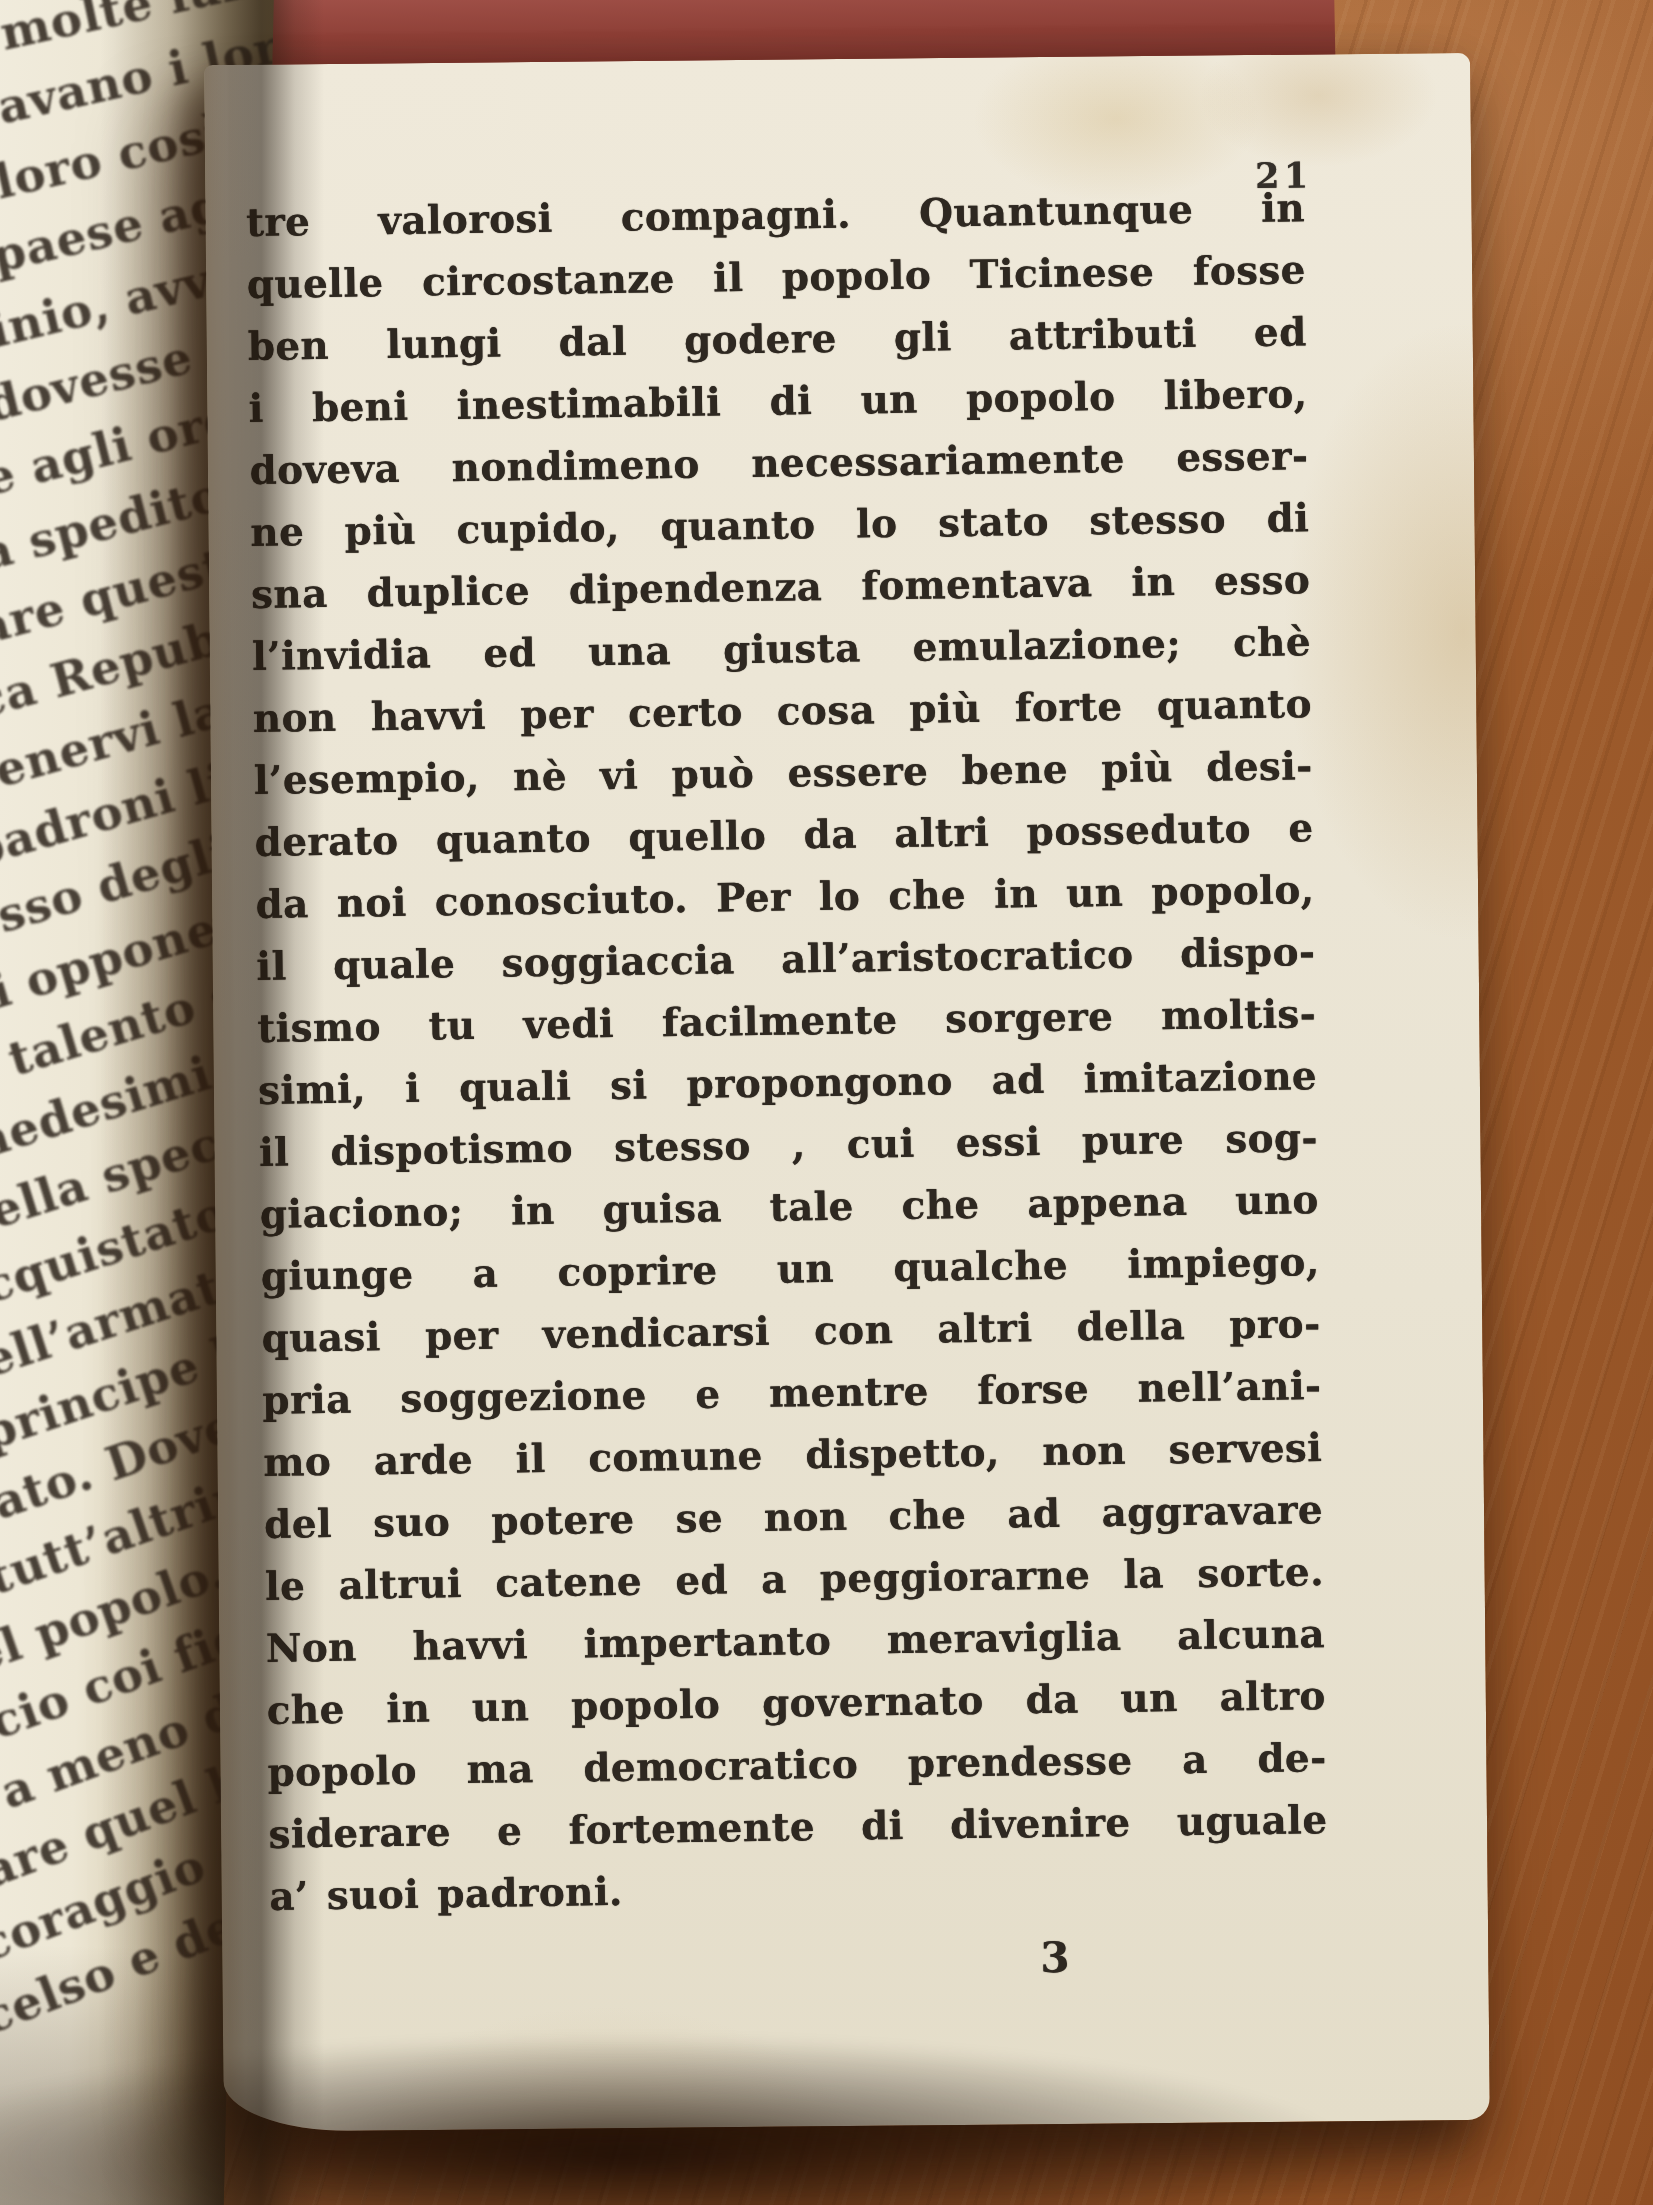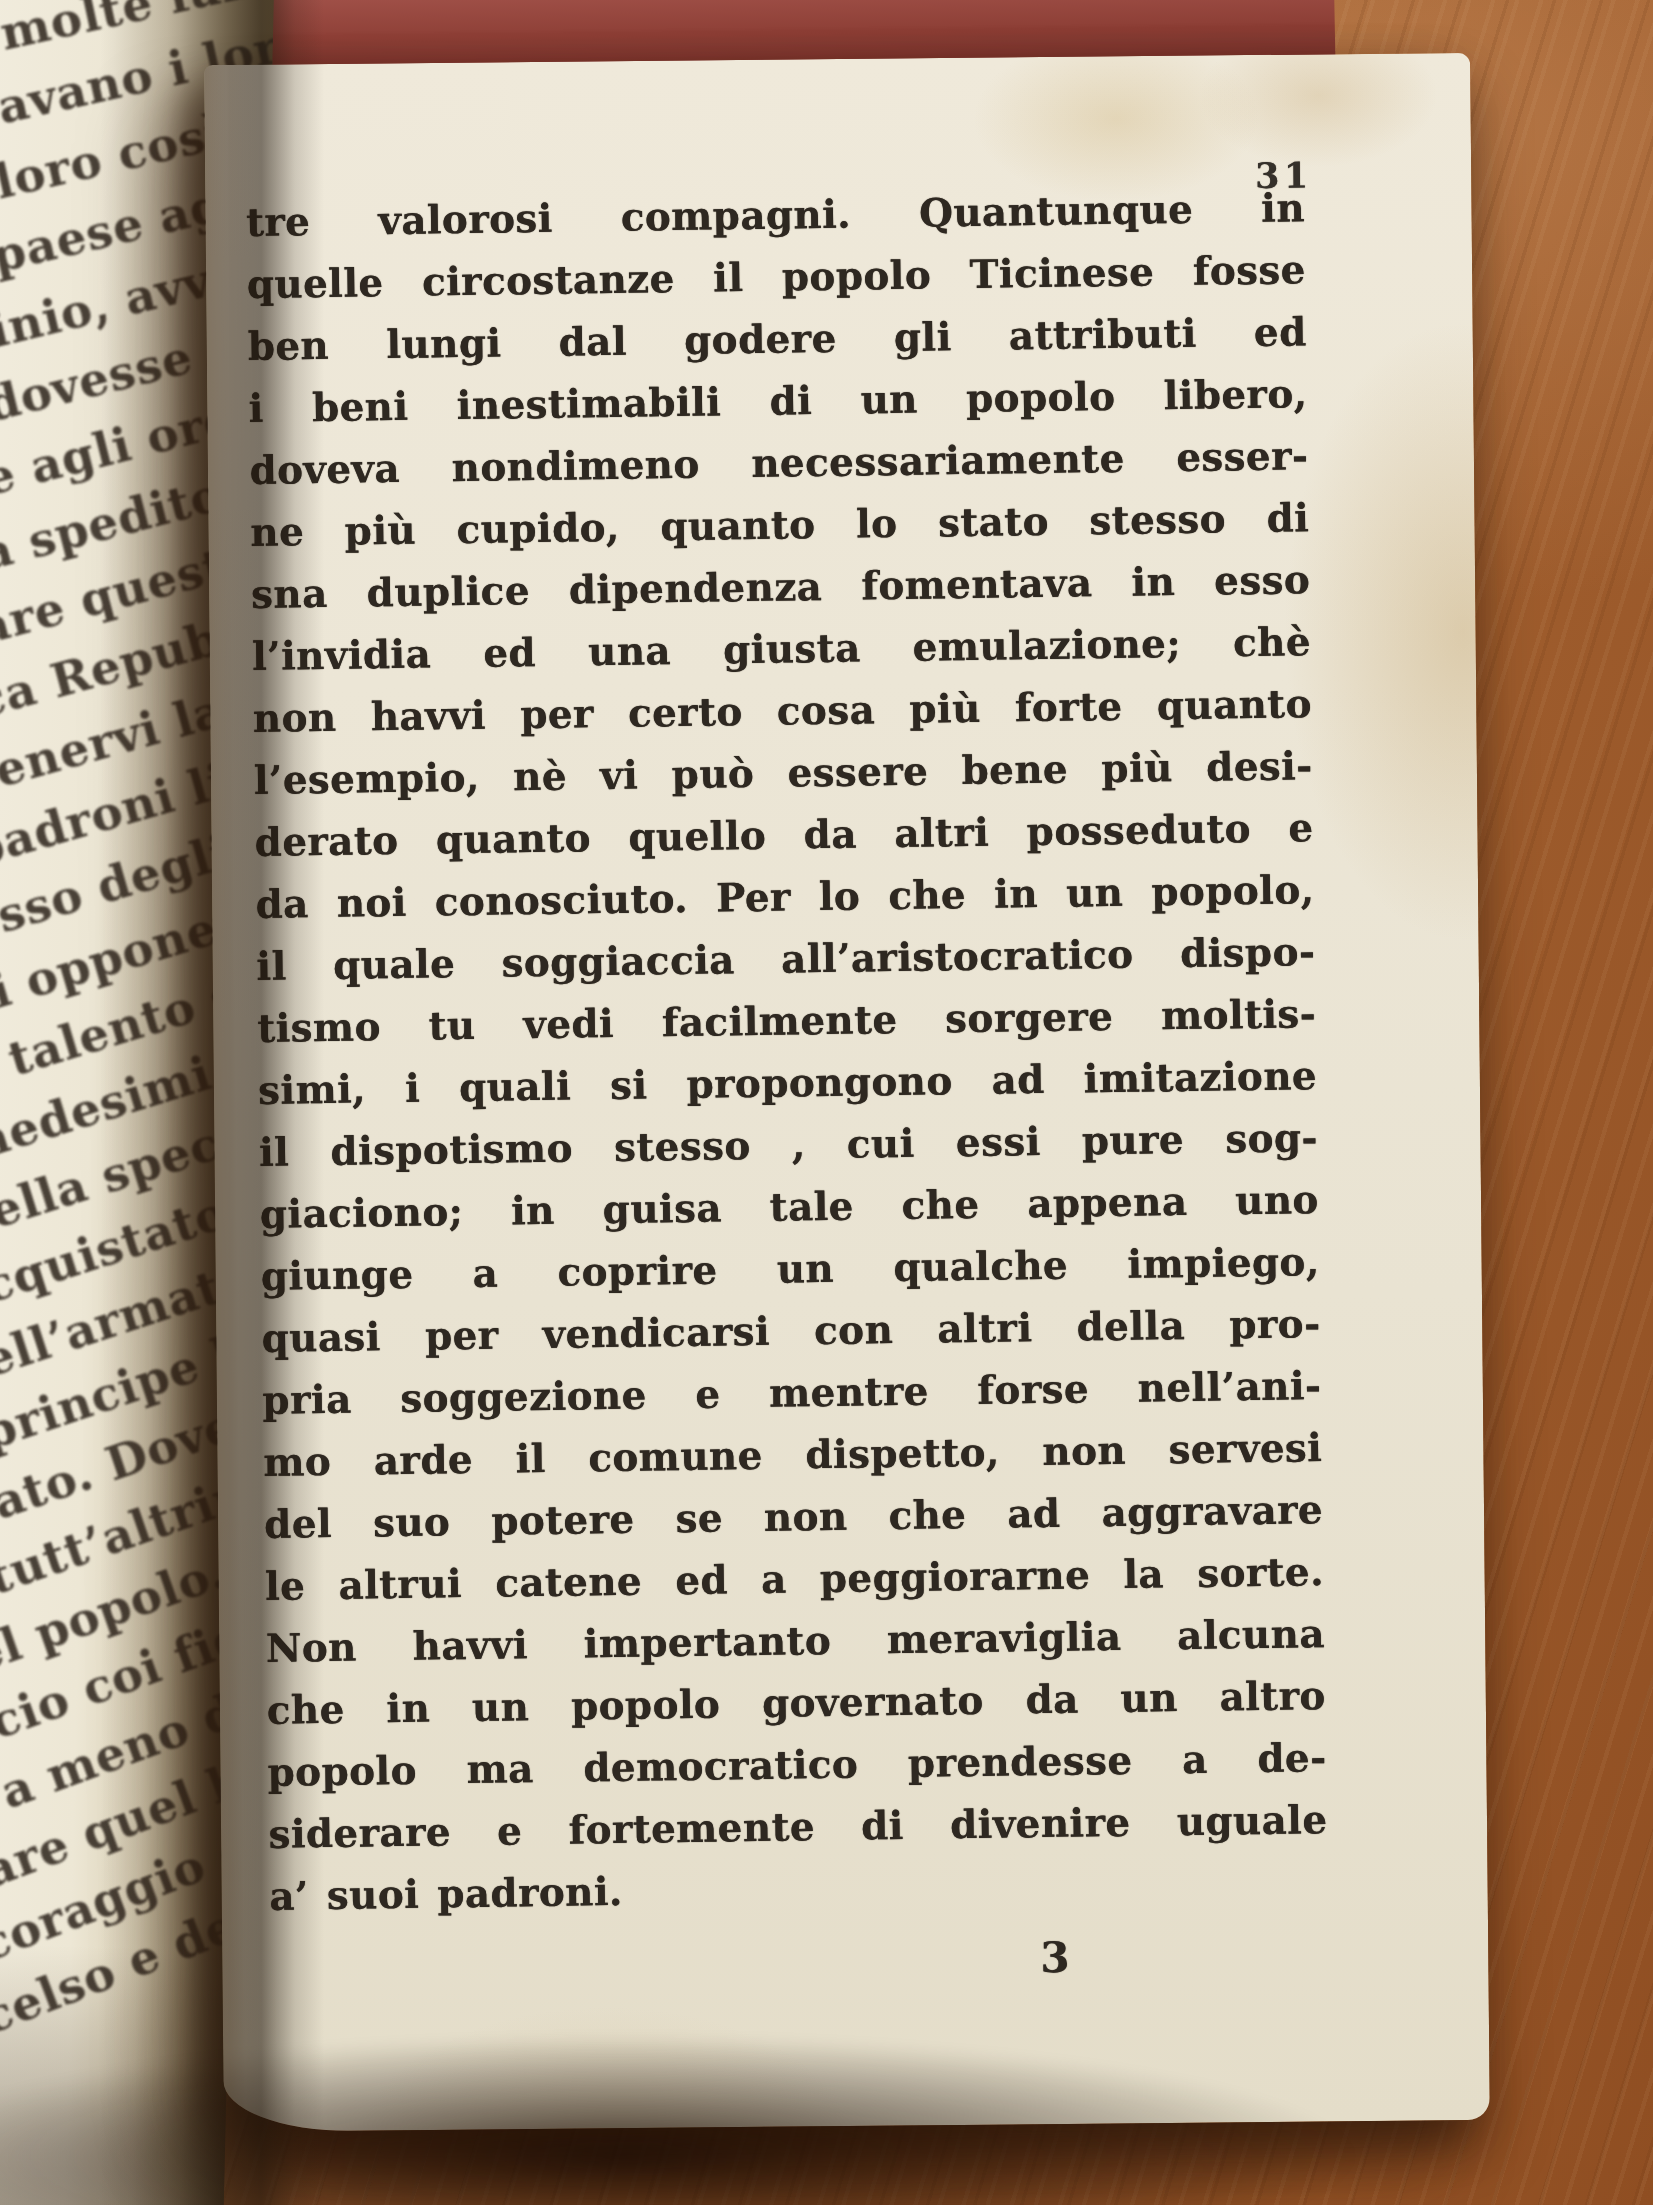--- a/index.html
+++ b/index.html
@@ -132,21 +132,21 @@
         <div class="lline" style="top: 1658px; left: -5.4px; transform: rotate(-20.76deg);">del popolo. I</div>
         <div class="lline" style="top: 1732px; left: -6.5px; transform: rotate(-21.09deg);">ercio coi figli</div>
         <div class="lline" style="top: 1807px; left: -7.5px; transform: rotate(-21.42deg);">tè a meno di f</div>
         <div class="lline" style="top: 1881px; left: -8.5px; transform: rotate(-21.75deg);">zzare quel ben</div>
         <div class="lline" style="top: 1955px; left: -9.5px; transform: rotate(-22.08deg);">il coraggio e</div>
         <div class="lline" style="top: 2030px; left: -10.5px; transform: rotate(-22.41deg);">eccelso e de’ su</div>
       </div>
   </div>
 
   <div class="right-page">
-    <div class="page-number">31</div>
+    <div class="page-number">21</div>
 
     <div class="right-text">
         <div class="rline">tre valorosi compagni. Quantunque in</div>
         <div class="rline">quelle circostanze il popolo Ticinese fosse</div>
         <div class="rline">ben lungi dal godere gli attributi ed</div>
         <div class="rline">i beni inestimabili di un popolo libero,</div>
         <div class="rline">doveva nondimeno necessariamente esser-</div>
         <div class="rline">ne più cupido, quanto lo stato stesso di</div>
         <div class="rline">sna duplice dipendenza fomentava in esso</div>
         <div class="rline">l’invidia ed una giusta emulazione; chè</div>

